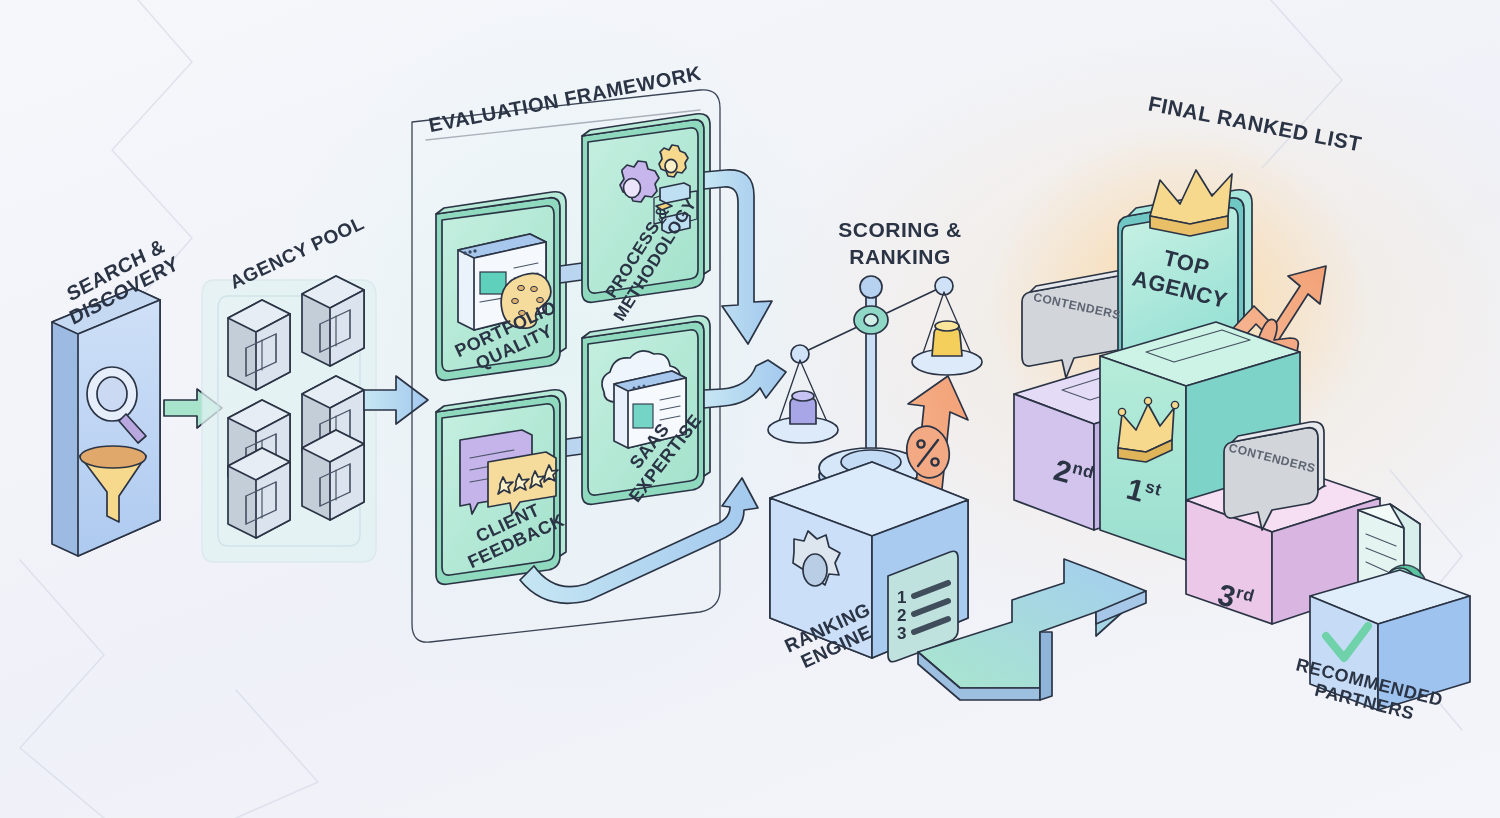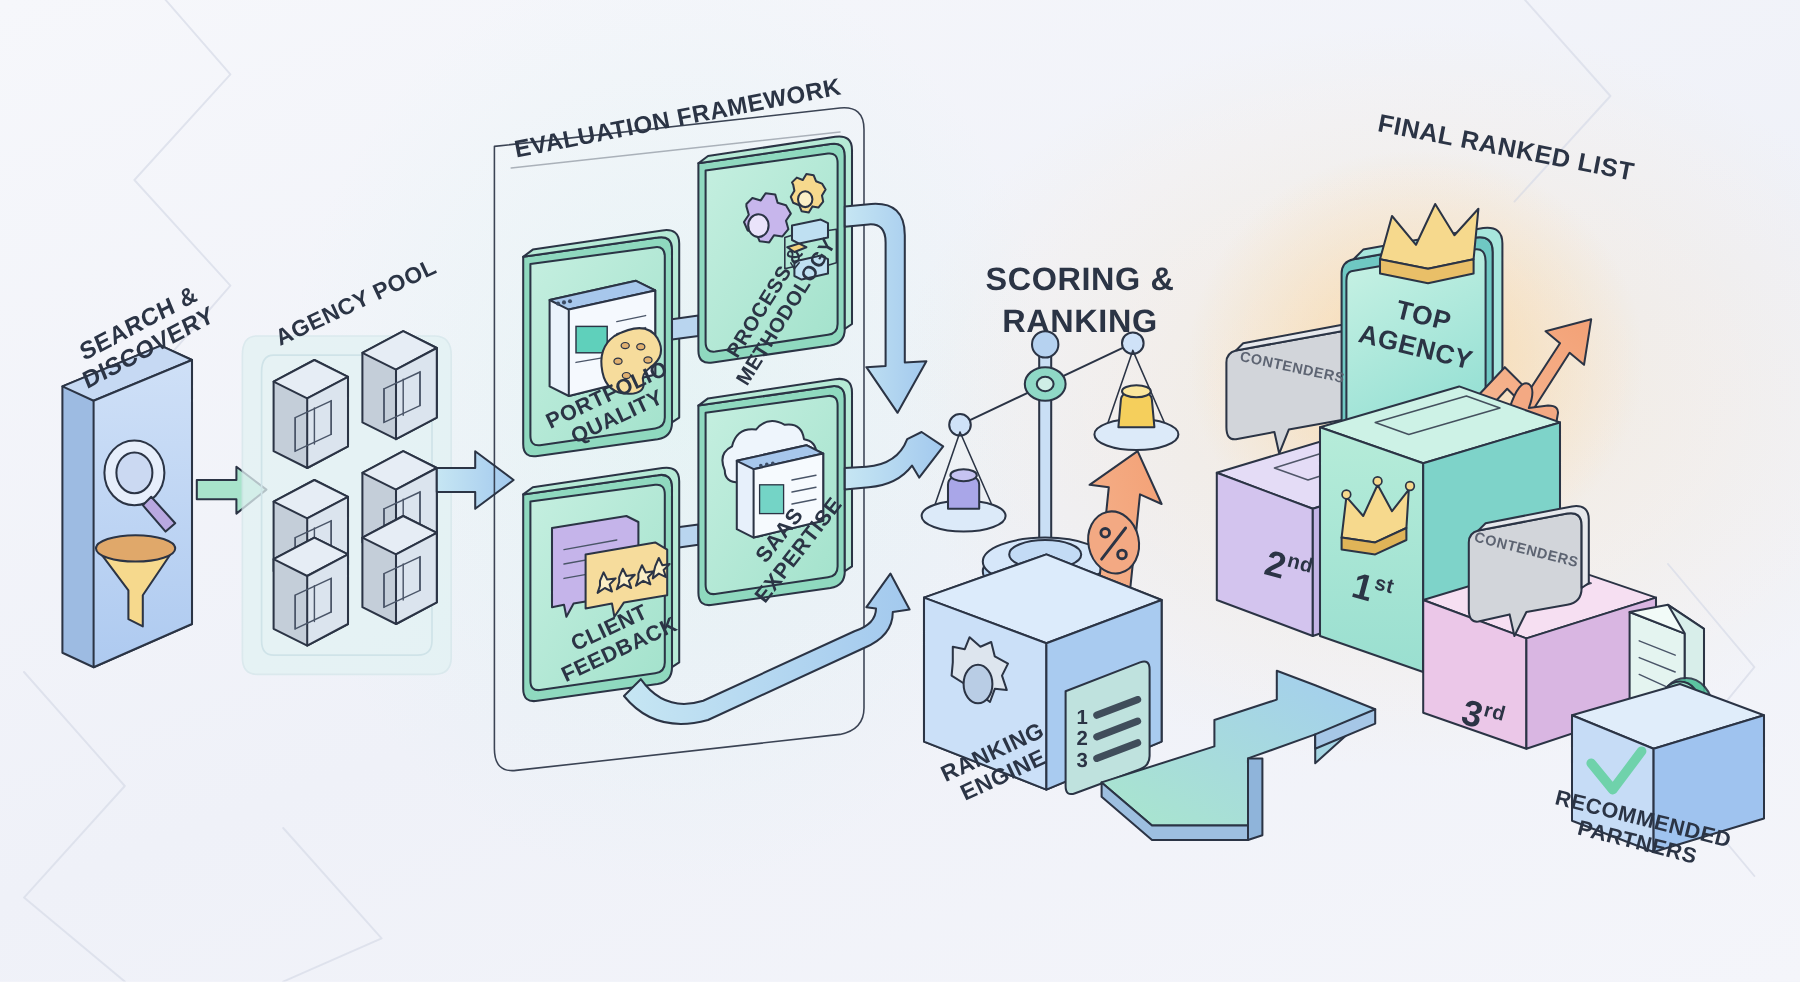--- a/index.html
+++ b/index.html
@@ -470,21 +470,21 @@
 
   <div class="lbl" style="left:578px;top:238px;width:135px;font-size:17px;transform:rotate(-58deg);">PROCESS &amp;
 METHODOLOGY</div>
 
   <div class="lbl iso2" style="left:452px;top:512px;width:120px;font-size:18px;">CLIENT
 FEEDBACK</div>
 
   <div class="lbl" style="left:600px;top:432px;width:115px;font-size:18px;transform:rotate(-52deg);">SAAS
 EXPERTISE</div>
 
-  <div class="lbl flat" style="left:800px;top:216px;width:200px;font-size:27px;line-height:1.3;">SCORING &amp;
+  <div class="lbl flat" style="left:800px;top:216px;width:200px;font-size:21px;line-height:1.3;">SCORING &amp;
 RANKING</div>
 
   <div class="lbl iso2" style="left:762px;top:616px;width:140px;font-size:19px;">RANKING
 ENGINE</div>
 
   <div class="lbl" style="left:1110px;top:112px;width:290px;font-size:21px;transform:rotate(11deg);">FINAL RANKED LIST</div>
 
   <div class="lbl" style="left:1128px;top:250px;width:110px;font-size:22px;transform:rotate(14deg);line-height:1.22;">TOP
 AGENCY</div>
 

